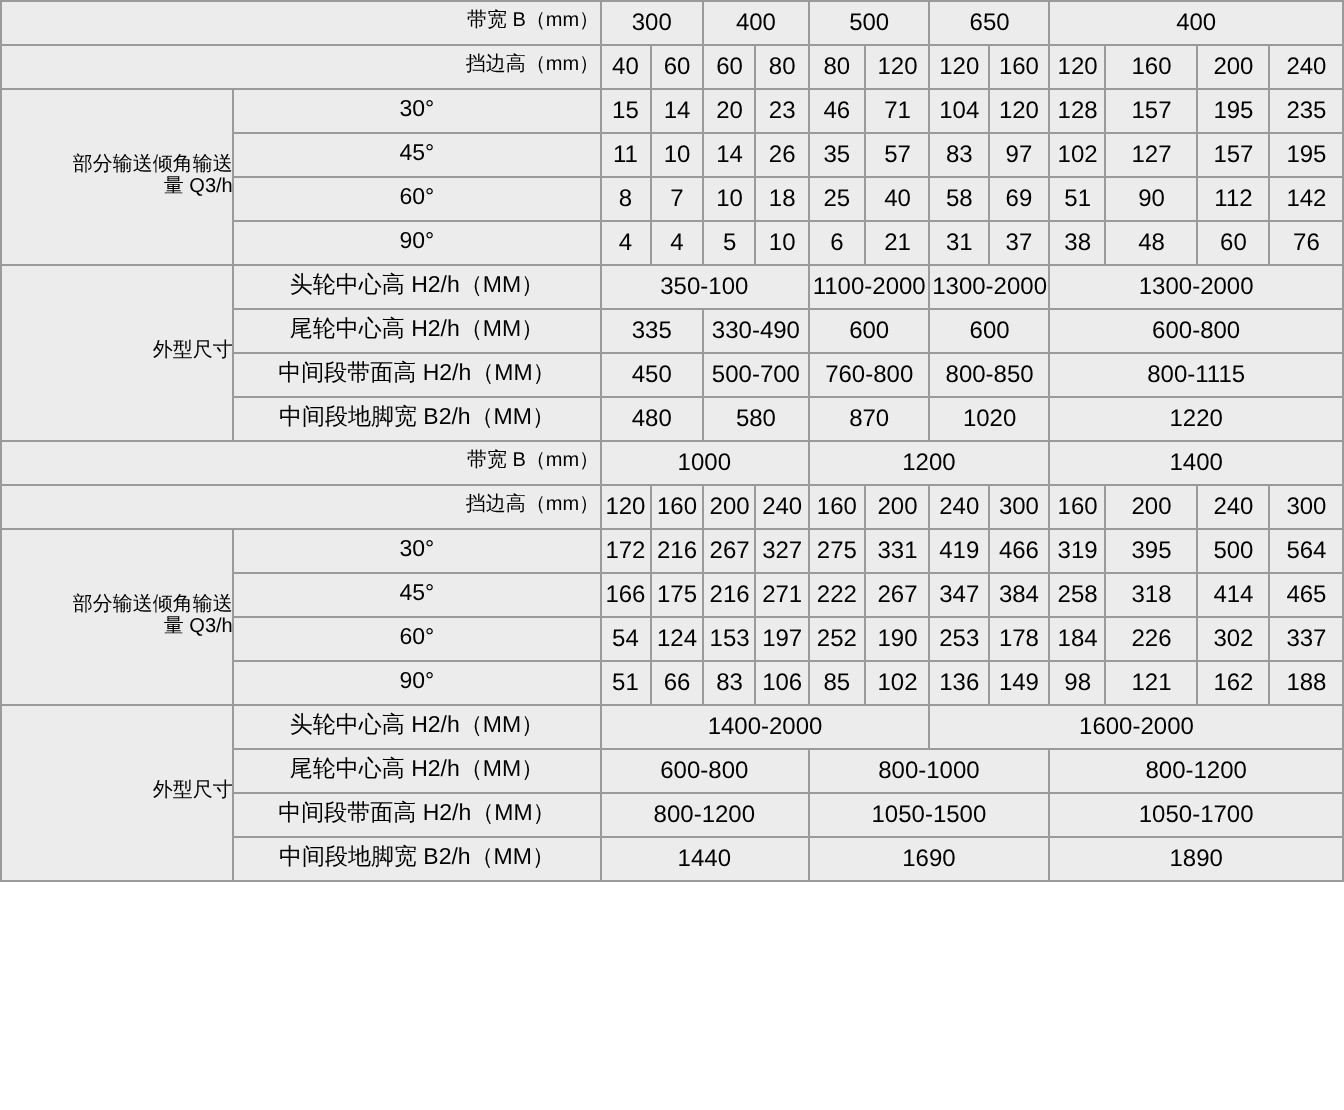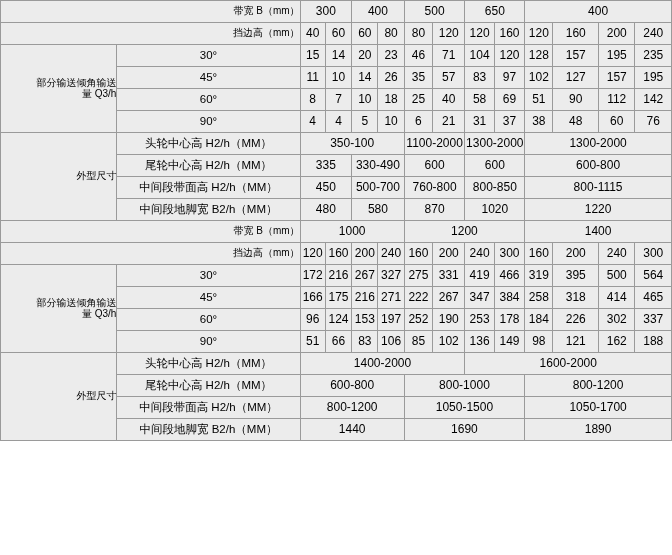--- a/index.html
+++ b/index.html
@@ -237,21 +237,21 @@
     <td class="num">347</td>
     <td class="num">384</td>
     <td class="num">258</td>
     <td class="num" colspan="2">318</td>
     <td class="num">414</td>
     <td class="num">465</td>
   </tr>
 
   <tr>
     <td class="sub">60°</td>
-    <td class="num">96</td>
+    <td class="num">54</td>
     <td class="num">124</td>
     <td class="num">153</td>
     <td class="num">197</td>
     <td class="num">252</td>
     <td class="num">190</td>
     <td class="num">253</td>
     <td class="num">178</td>
     <td class="num">184</td>
     <td class="num" colspan="2">226</td>
     <td class="num">302</td>

